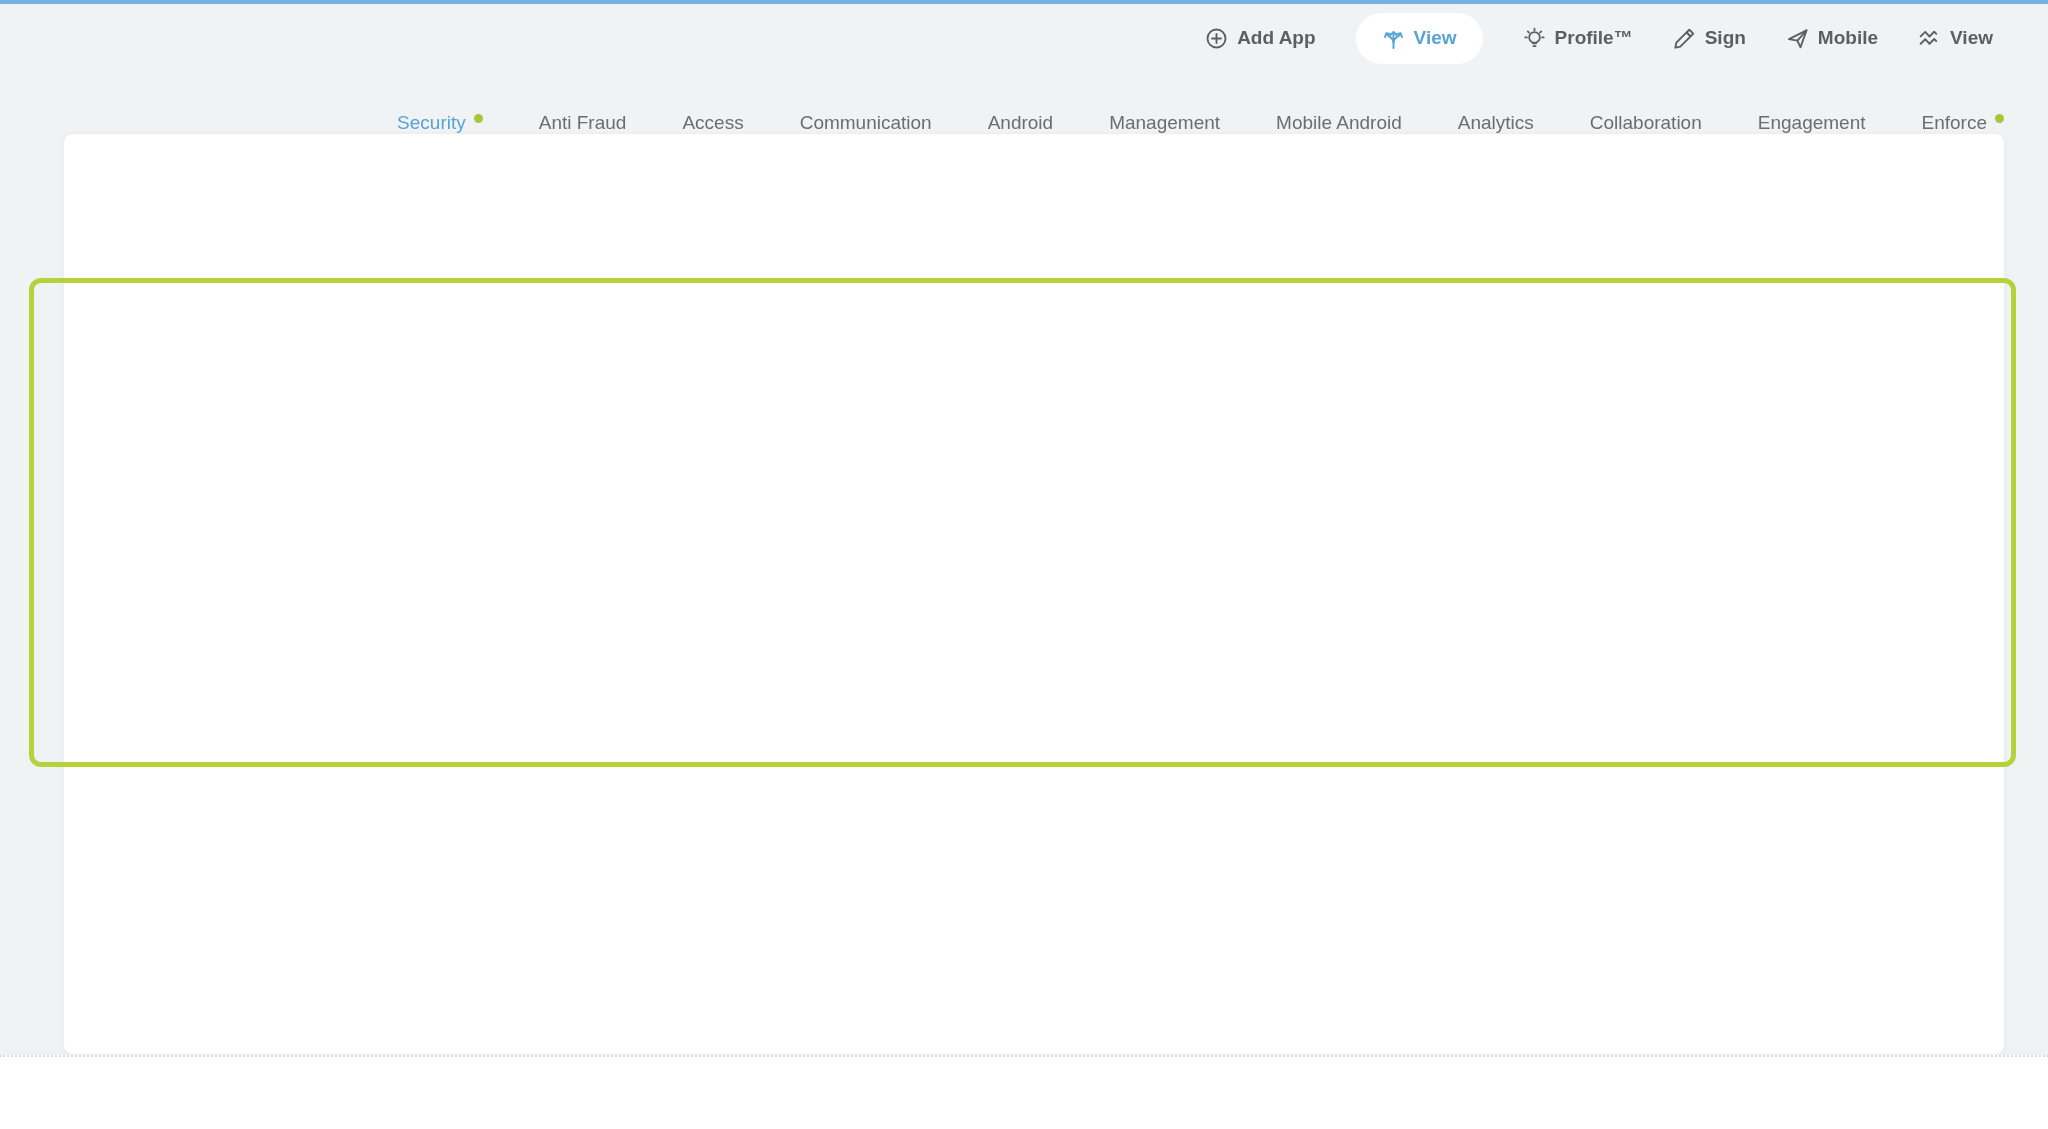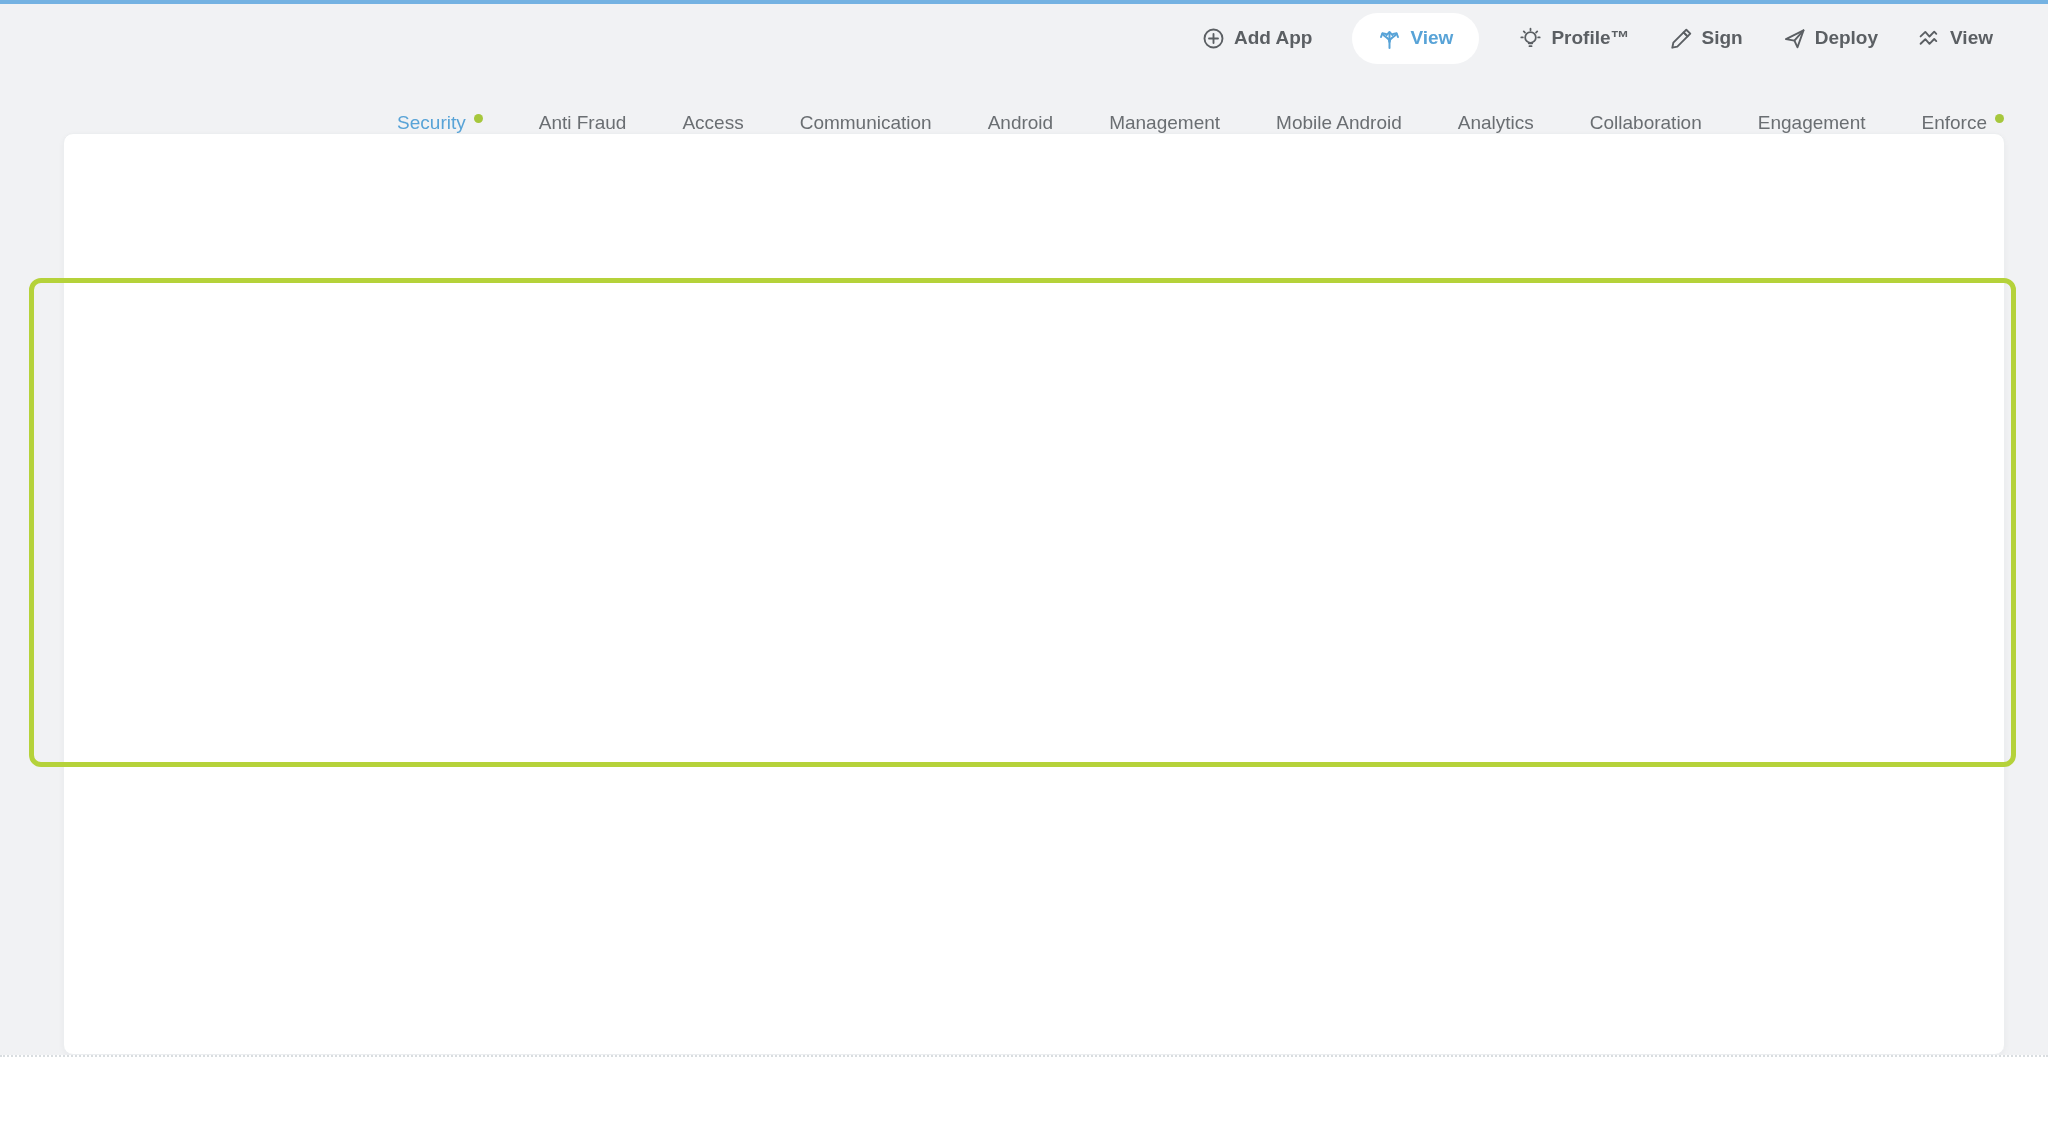--- a/index.html
+++ b/index.html
@@ -155,21 +155,21 @@
         </svg>
       <span>Sign</span>
     </div>
     <div class="nav1-item">
       <svg width="23" height="23" viewBox="0 0 22 22">
           <g fill="none" stroke="#5b5f63" stroke-width="1.8" stroke-linecap="round" stroke-linejoin="round">
             <path d="M2.8 11.6L19.6 3.2l-5.7 16.2-3-6.4z"></path>
             <path d="M10.9 13l8.7-9.8"></path>
           </g>
         </svg>
-      <span>Deploy</span>
+      <span>Mobile</span>
     </div>
     <div class="nav1-item">
       <svg width="23" height="23" viewBox="0 0 22 22">
           <g fill="none" stroke="#5b5f63" stroke-width="1.8" stroke-linecap="round" stroke-linejoin="round">
             <path d="M2.5 9L7 4.7l4 4.4 4.5-4.6 2 2"></path>
             <path d="M2.5 16L7 11.7l4 4.4 4.5-4.6 2 2"></path>
           </g>
         </svg>
       <span>View</span>
     </div>

